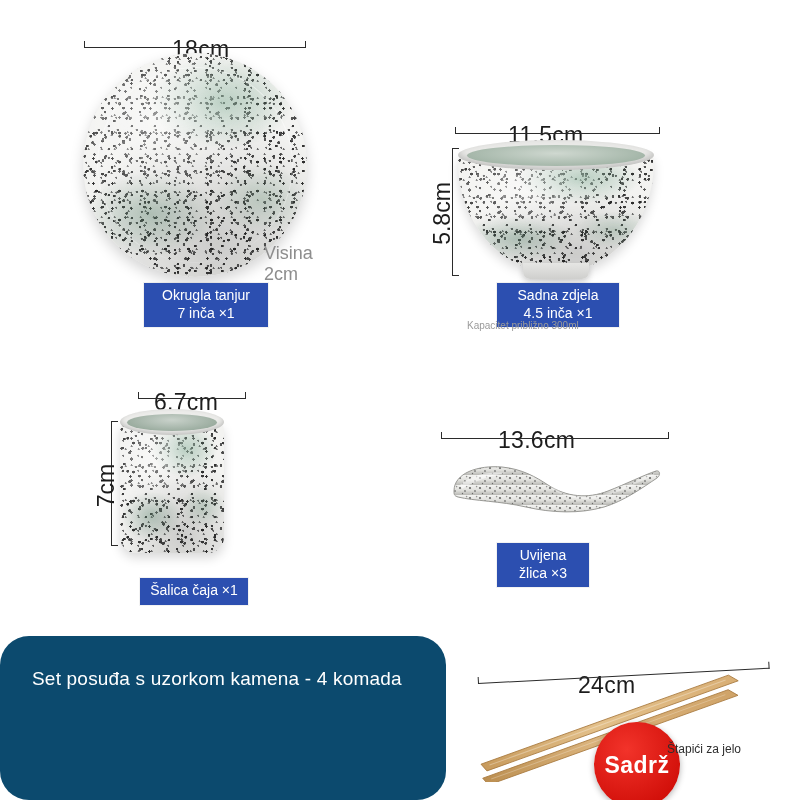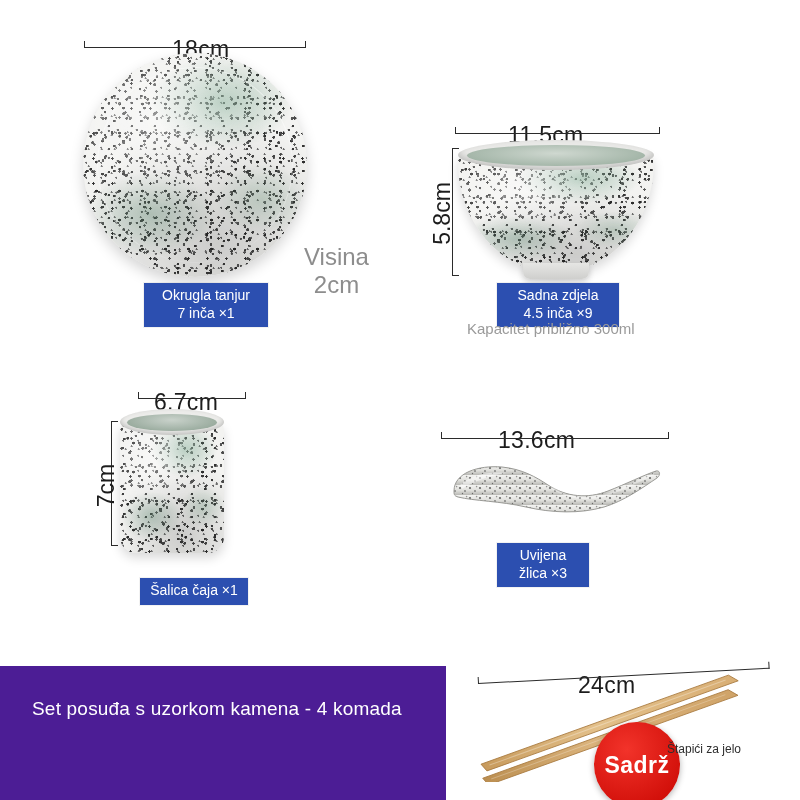--- a/index.html
+++ b/index.html
@@ -58,31 +58,30 @@
     text-align:center;
     padding:4px 10px 5px;
     white-space:pre-line;
     box-shadow:0 0 0 1px rgba(0,0,0,0.05);
   }
 
   
   .subcap {
     position:absolute;
     color:#9a9a9a;
-    font-size:15px;
+    font-size:10px;
     white-space:nowrap;
   }
   .sidecap {
     position:absolute;
     color:#8d8d8d;
-    font-size:24px;
+    font-size:18px;
     line-height:1.15;
     white-space:pre-line;
-    text-align:center;
-    margin-left:40px;
+    text-align:left;
   }
 
   
   
   .speckle {
     background-color:#f3f3f1;
     background-image:
       radial-gradient(circle at 12% 18%, #3a3a3a 0 1.1px, transparent 1.4px),
       radial-gradient(circle at 31% 9%,  #4a4a4a 0 1.3px, transparent 1.6px),
       radial-gradient(circle at 55% 22%, #2f2f2f 0 1.0px, transparent 1.3px),
@@ -189,22 +188,23 @@
   #spoon { position:absolute; width:214px; height:64px; }
   #spoon svg { display:block; }
 
   
   #chopsticks { position:absolute; width:272px; height:92px; }
   #chopsticks svg { display:block; }
 
   
   #banner {
     position:absolute;
-    left:0; bottom:0; width:446px; height:134px;
-    background:#4c1d95;
+    left:0; bottom:0; width:446px; height:164px;
+    background:#0c4a6e;
+    border-radius:29px;
   }
   #banner .title {
     position:absolute; left:32px; top:32px;
     color:#ffffff; font-size:19px; letter-spacing:0.2px;
   }
   #banner .sub {
     position:absolute; left:22px; top:68px;
     color:#f0a92a; font-size:17px; line-height:1.35;
     width:200px; text-align:center; white-space:pre-line;
   }
@@ -255,21 +255,21 @@
   <div id="bowl" class="speckle" style="left:458px; top:152px;">
     <div class="greentint"></div>
     <div class="shade"></div>
   </div>
   <div id="bowl-ellipse" style="left:458px; top:140px;">
     <div class="inner"></div>
   </div>
   <div id="bowl-foot" style="left:523px; top:263px;"></div>
 
   <div class="pill" style="left:497px; top:283px; width:122px;">Sadna zdjela
-4.5 inča ×9</div>
+4.5 inča ×1</div>
   <div class="subcap" style="left:467px; top:320px;">Kapacitet približno 300ml</div>
 
   <div class="dim" style="left:154px; top:365px;">6.7cm</div>
   <div class="hrule" style="left:138px; top:398px; width:108px;"></div>
 
   <div class="vrule" style="left:111px; top:421px; height:125px;"></div>
   <div class="vlabel" style="left:66px; top:472px; width:80px; text-align:center;">7cm</div>
 
   <div id="cup" class="speckle" style="left:120px; top:421px;">
     <div class="greentint"></div>

